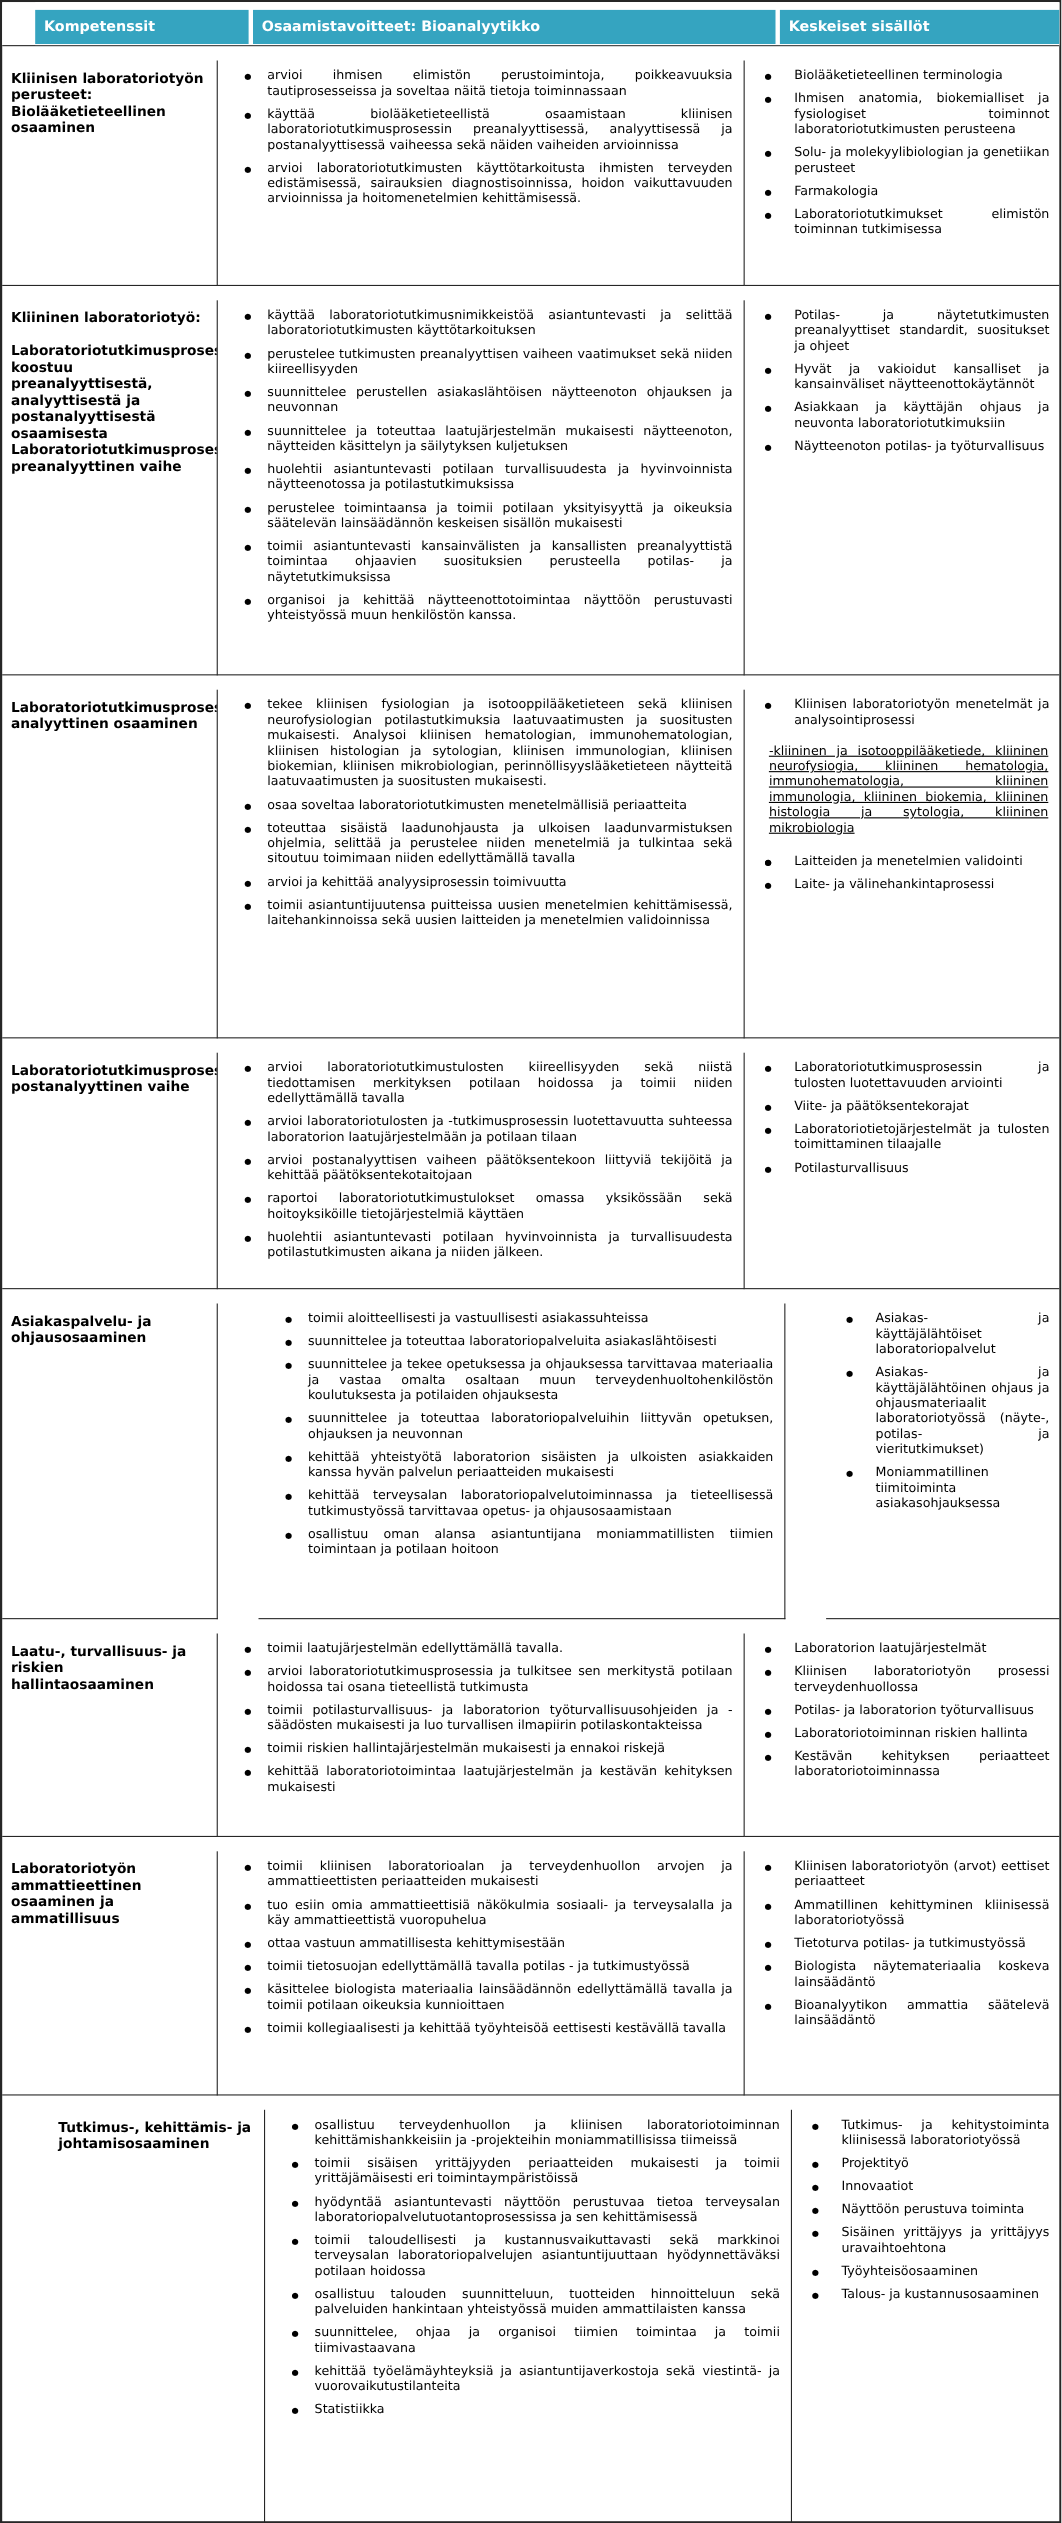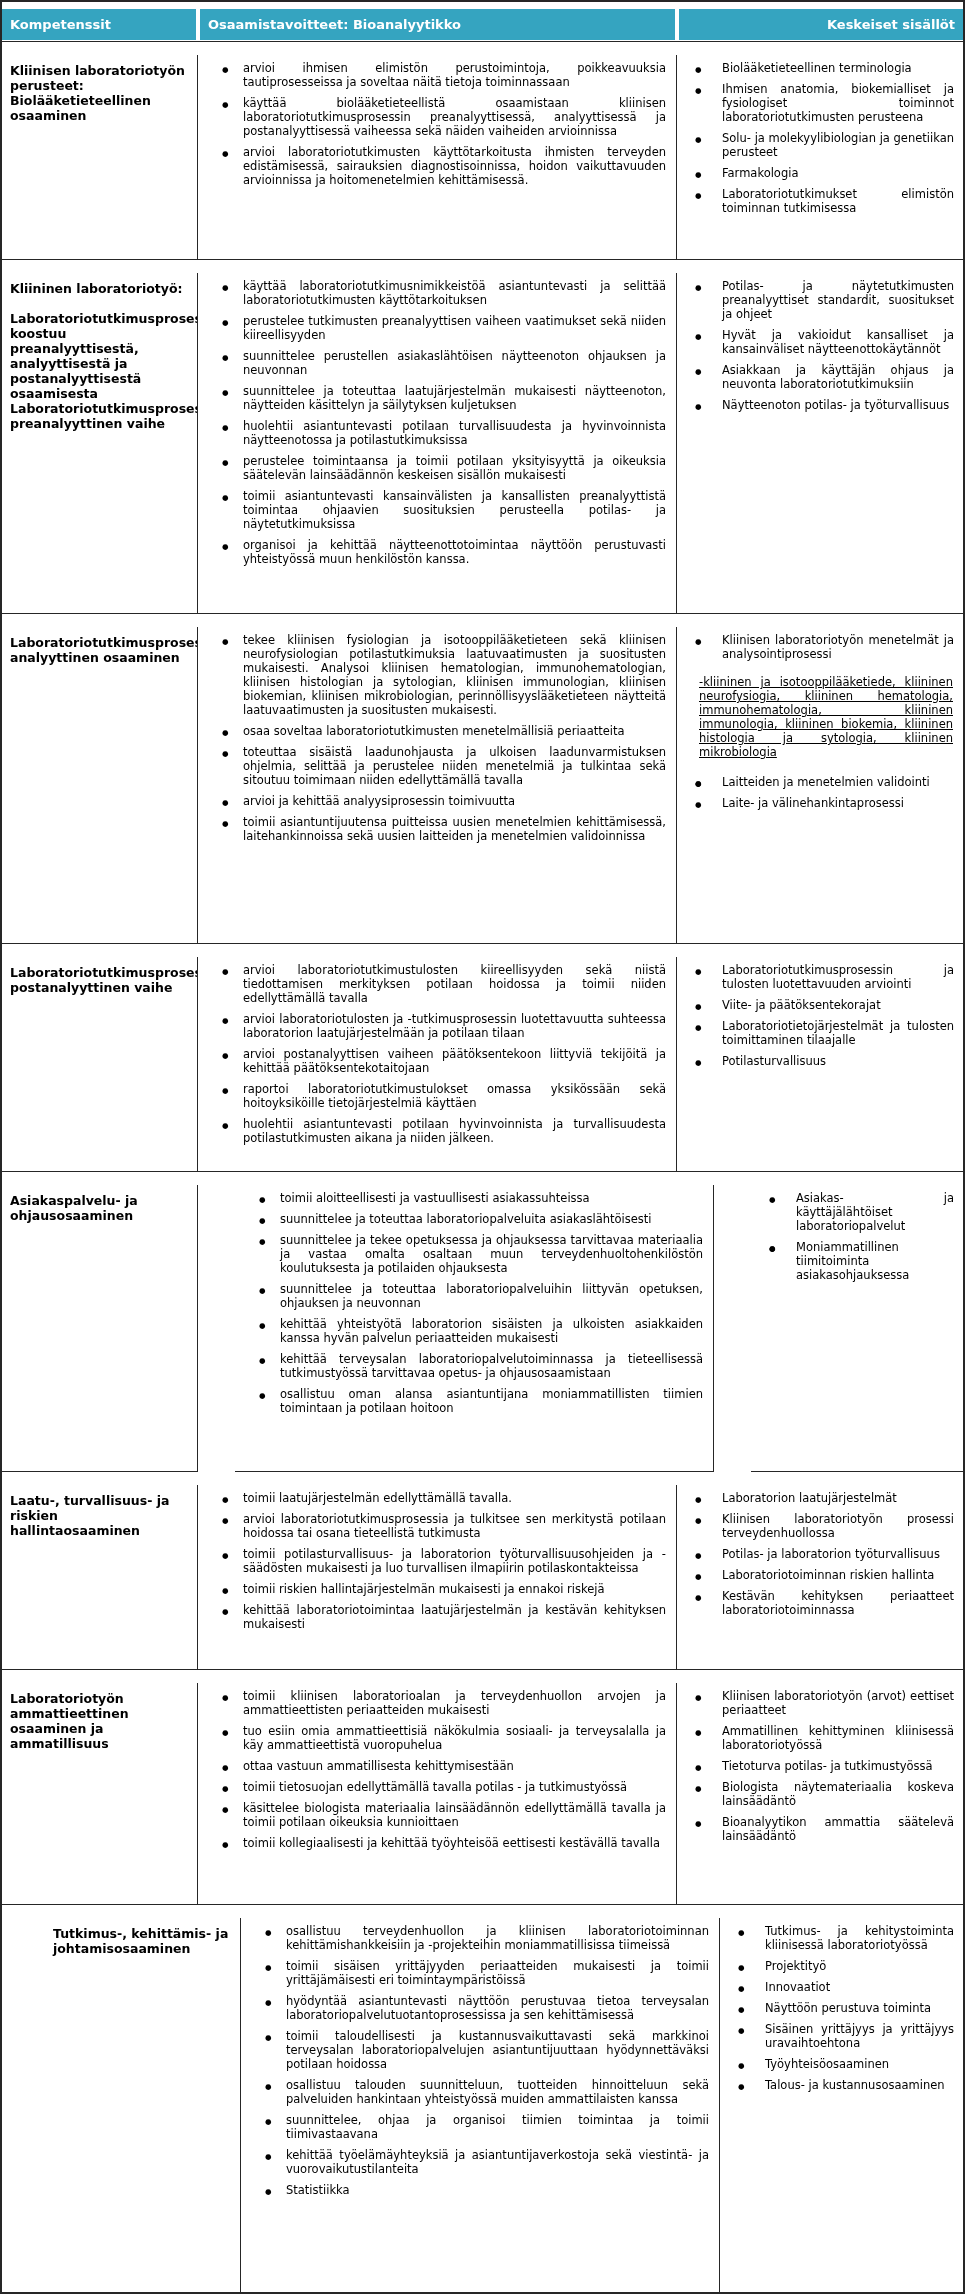--- a/index.html
+++ b/index.html
@@ -4,24 +4,24 @@
 <style>
   html,body { margin:0; padding:0; background:#ffffff; }
   .tbl {
     width:965px; height:2294px; box-sizing:border-box;
     border:2px solid #262626;
     font-family:"DejaVu Sans","Liberation Sans",sans-serif;
     color:#000;
   }
   
   .thr { display:grid; grid-template-columns:196px 479px 1fr; height:39px;
-         border-bottom:1px solid #262626; background:#fff; }
+         border-bottom:1px solid #262626; background:#fff;padding-left:30px; }
   .th  { box-sizing:border-box; padding:7px 2px 0 2px; background:#fff; }
   .th:first-child { padding-left:0; }
-  .th:last-child  { padding-right:0;text-align:right; }
+  .th:last-child  { padding-right:0; }
   .thfill { background:var(--hdr,#35a4c0); color:#fff; font-weight:bold;
             font-size:13px; height:31px; line-height:31px; padding:0 8px;
             box-sizing:border-box; white-space:nowrap; overflow:hidden; }
   
   .tr { display:grid; grid-template-columns:196px 479px 1fr; }
   .td { box-sizing:border-box; border-right:1px solid #262626;
         border-bottom:1px solid #262626; padding:6px 8px; overflow:hidden;margin-top:13px; }
   .td:last-child { border-right:none; }
   #tbody .tr:last-child .td { border-bottom:none; }
   #tbody .tr:nth-child(1) { min-height:218px; }
@@ -148,21 +148,21 @@
           <div class="li"><span class="blt">●</span><span class="txt">toimii aloitteellisesti ja vastuullisesti asiakassuhteissa</span></div>
           <div class="li"><span class="blt">●</span><span class="txt">suunnittelee ja toteuttaa laboratoriopalveluita asiakaslähtöisesti</span></div>
           <div class="li"><span class="blt">●</span><span class="txt">suunnittelee ja tekee opetuksessa ja ohjauksessa tarvittavaa materiaalia ja vastaa omalta osaltaan muun terveydenhuoltohenkilöstön koulutuksesta ja potilaiden ohjauksesta</span></div>
           <div class="li"><span class="blt">●</span><span class="txt">suunnittelee ja toteuttaa laboratoriopalveluihin liittyvän opetuksen, ohjauksen ja neuvonnan</span></div>
           <div class="li"><span class="blt">●</span><span class="txt">kehittää yhteistyötä laboratorion sisäisten ja ulkoisten asiakkaiden kanssa hyvän palvelun periaatteiden mukaisesti</span></div>
           <div class="li"><span class="blt">●</span><span class="txt">kehittää terveysalan laboratoriopalvelutoiminnassa ja tieteellisessä tutkimustyössä tarvittavaa opetus- ja ohjausosaamistaan</span></div>
           <div class="li"><span class="blt">●</span><span class="txt">osallistuu oman alansa asiantuntijana moniammatillisten tiimien toimintaan ja potilaan hoitoon</span></div>
         </div>
         <div class="td c3">
           <div class="li"><span class="blt">●</span><span class="txt">Asiakas- ja käyttäjälähtöiset laboratoriopalvelut</span></div>
-          <div class="li"><span class="blt">●</span></div>
+          <div class="li"><span class="blt">●</span><span class="txt">Asiakas- ja käyttäjälähtöinen ohjaus ja ohjausmateriaalit laboratoriotyössä (näyte-, potilas- ja vieritutkimukset)</span></div>
           <div class="li"><span class="blt">●</span><span class="txt">Moniammatillinen tiimitoiminta asiakasohjauksessa</span></div>
         </div>
       </div>
       <div class="tr">
         <div class="td c1">
           <p>Laatu-, turvallisuus- ja riskien hallintaosaaminen</p>
         </div>
         <div class="td c2">
           <div class="li"><span class="blt">●</span><span class="txt">toimii laatujärjestelmän edellyttämällä tavalla.</span></div>
           <div class="li"><span class="blt">●</span><span class="txt">arvioi laboratoriotutkimusprosessia ja tulkitsee sen merkitystä potilaan hoidossa tai osana tieteellistä tutkimusta</span></div>

